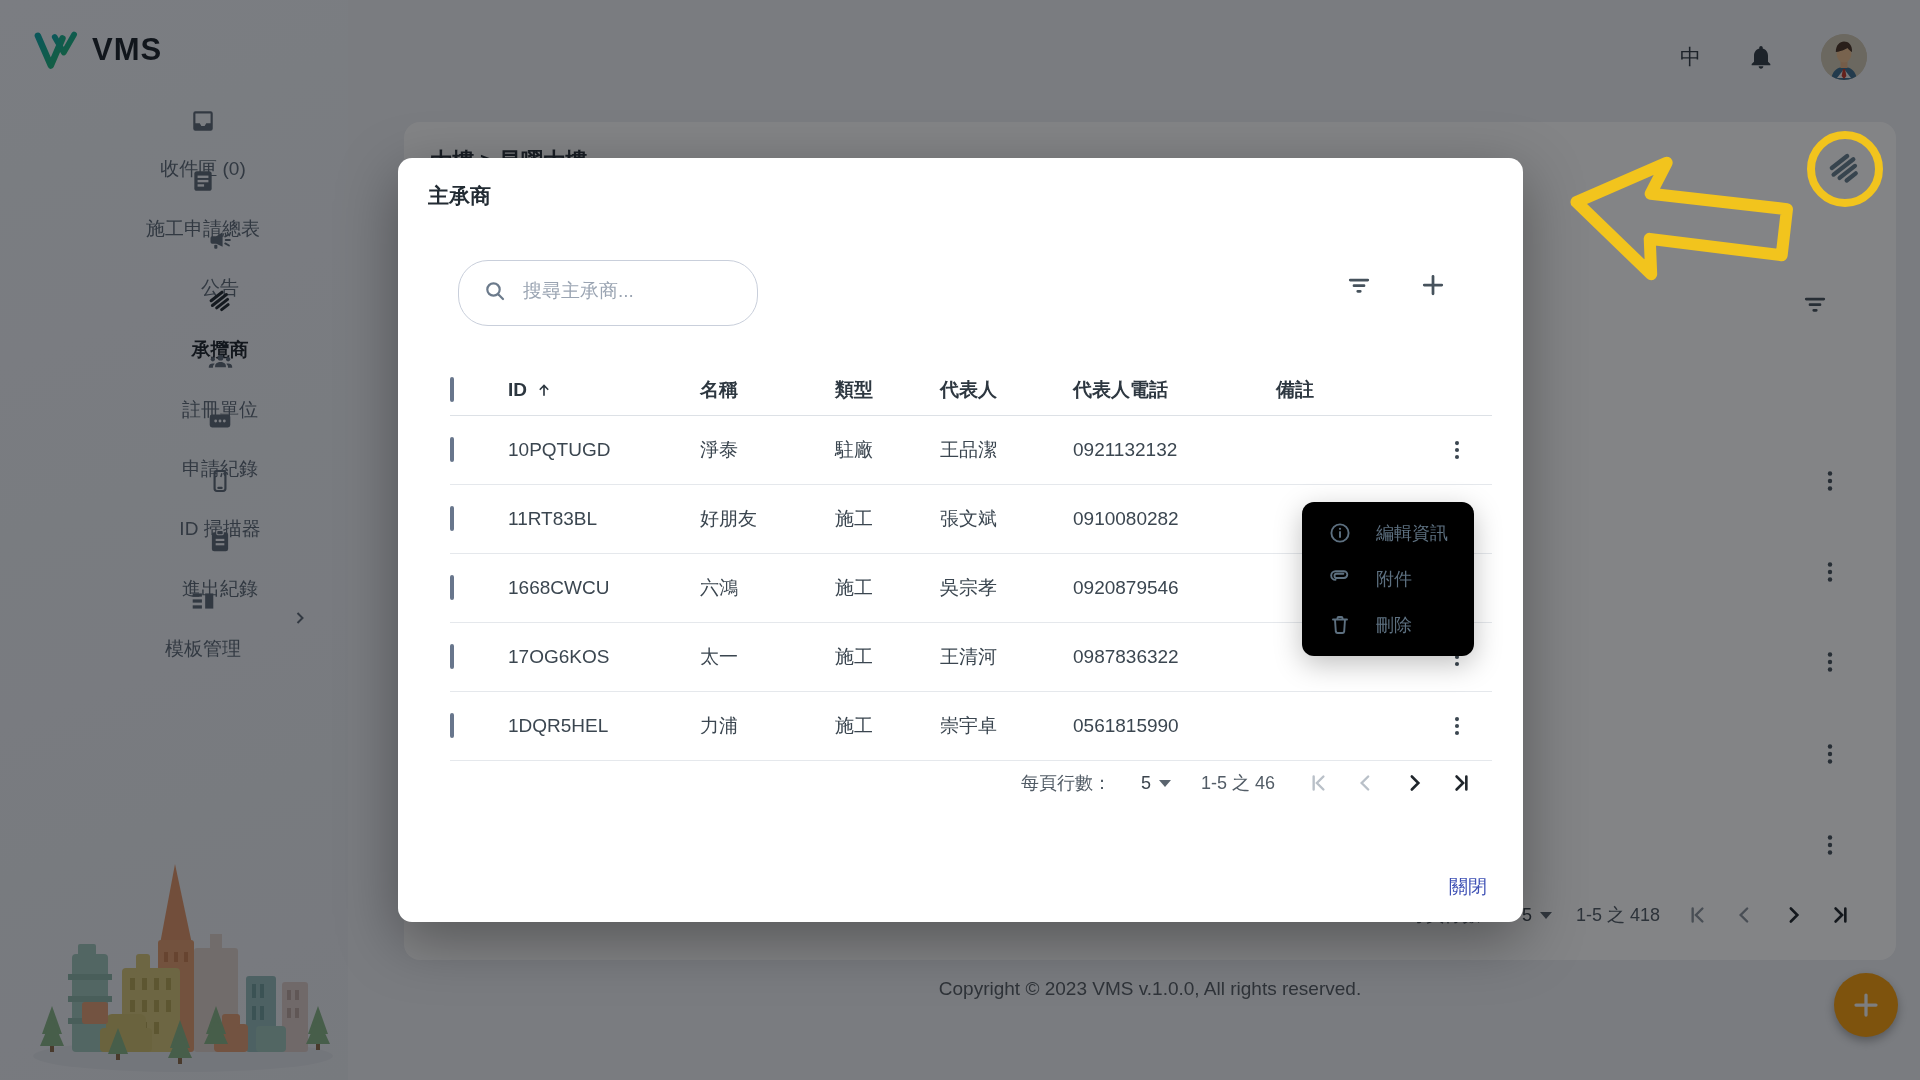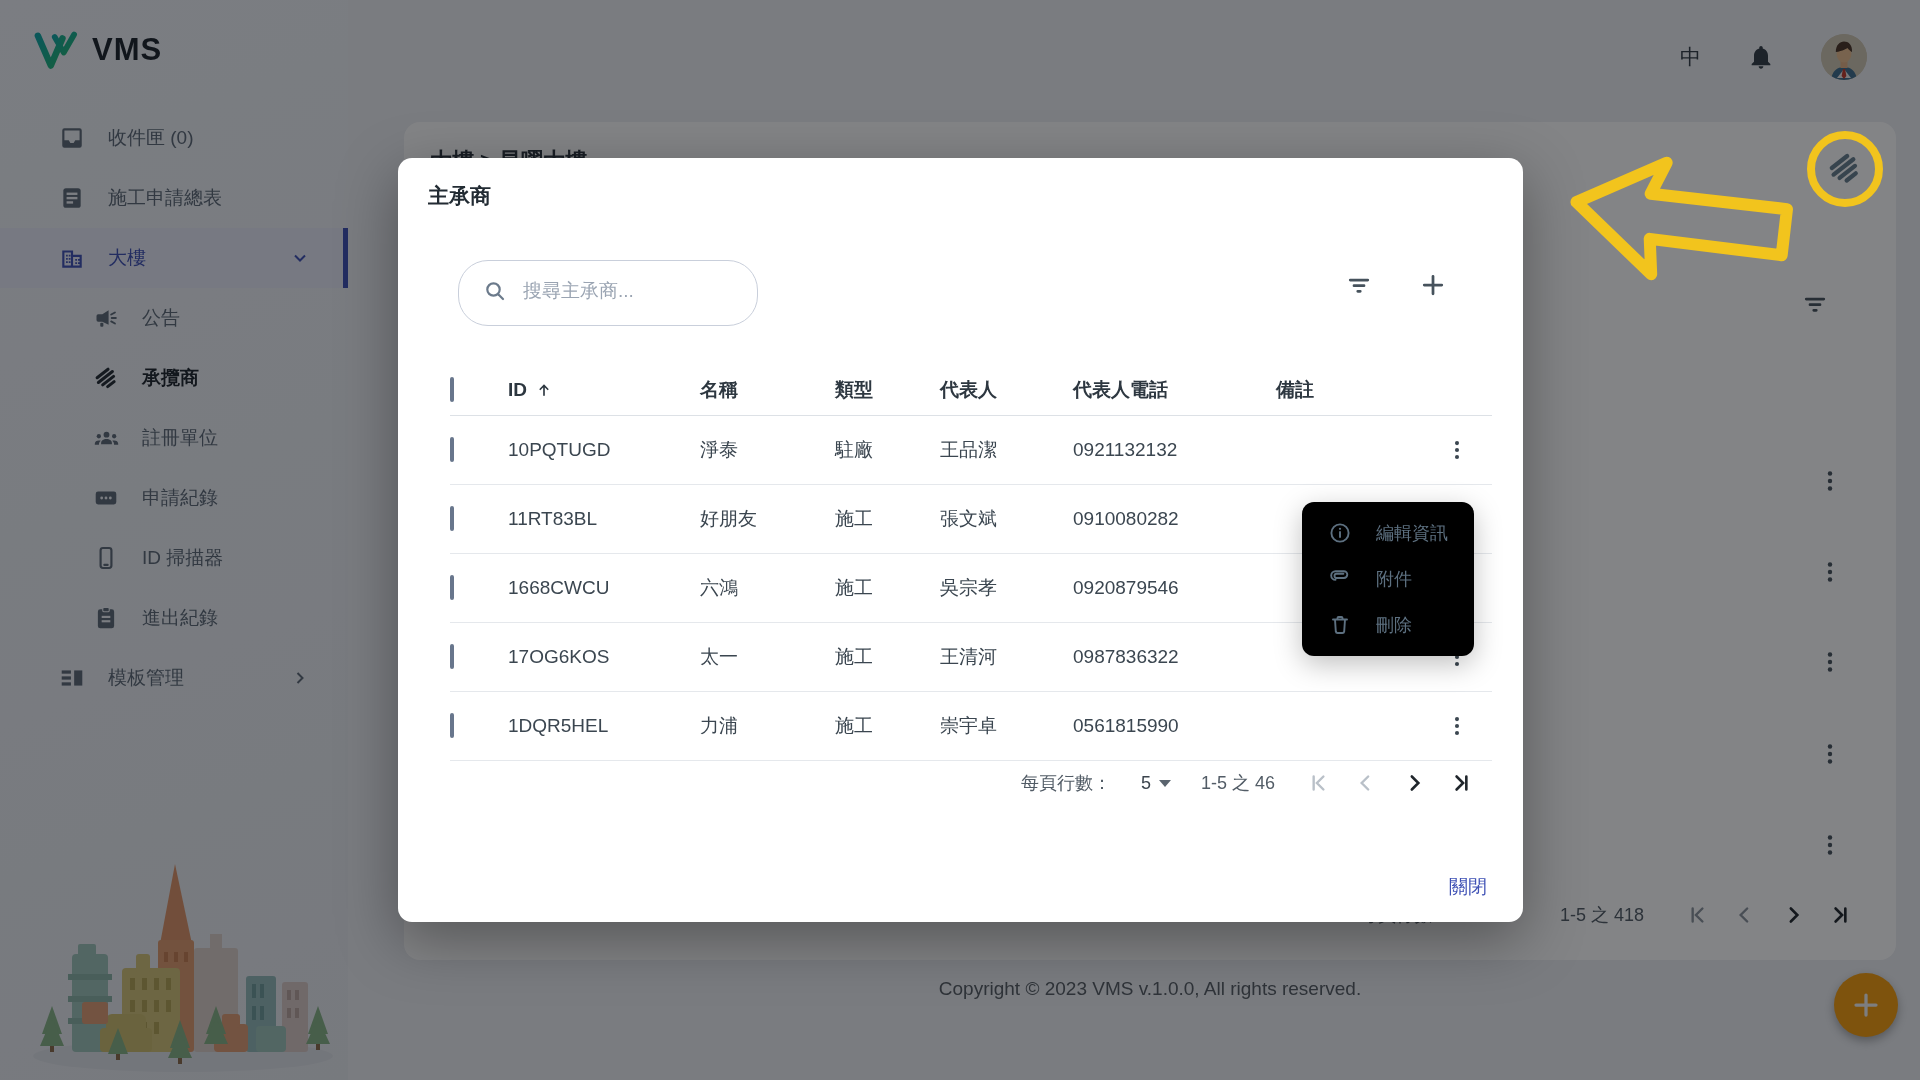--- a/index.html
+++ b/index.html
@@ -9,38 +9,38 @@
   svg{display:block;}
 
   
   .stage{position:absolute;inset:0;}
   .sidebar{position:absolute;left:0;top:0;width:348px;height:1080px;
            background:linear-gradient(160deg,#eef1f6 0%,#eaedf2 60%,#e7eaef 100%);}
   .logo-row{position:absolute;left:34px;top:30px;display:flex;align-items:center;gap:14px;}
   .logo-text{font-size:31px;font-weight:bold;color:#1b222b;letter-spacing:1px;text-align:right;}
   .nav{position:absolute;top:108px;left:0;right:0;}
   .nav-item{position:relative;height:60px;display:flex;align-items:center;gap:22px;
-            padding-left:58px;color:#5c6876;font-size:19px;cursor:pointer;}
+            padding-left:58px;color:#5c6876;font-size:19px;cursor:pointer;flex-direction:column;}
   .nav-item .ni{width:28px;display:flex;justify-content:center;}
   .nav-item.child{padding-left:92px;}
   .nav-item.active-parent{background:#e6e9f6;color:#3f51b5;}
   .nav-item.active-parent .abar{position:absolute;right:0;top:0;bottom:0;width:5px;background:#3f51b5;}
   .nav-item.selected{color:#1d242c;font-weight:bold;}
   .nav-chevron{position:absolute;right:38px;top:50%;transform:translateY(-50%);}
 
   .topbar-right{position:absolute;top:34px;left:1680px;display:flex;align-items:center;gap:46px;}
   .lang-btn{font-size:21px;color:#323c46;}
   .avatar{width:46px;height:46px;border-radius:50%;overflow:hidden;background:#cfc6b2;}
 
   .bg-panel{position:absolute;left:404px;top:122px;width:1492px;height:838px;
             background:#ffffff;border-radius:16px;}
   .bg-title{position:absolute;left:26px;top:24px;font-size:22px;font-weight:bold;color:#2a333c;white-space:nowrap;}
   .bg-filter{position:absolute;left:1396px;top:167px;}
   .bg-kebab{position:absolute;left:1412px;}
-  .bg-pagination{position:absolute;right:42px;top:780px;display:flex;align-items:center;gap:40px;
+  .bg-pagination{position:absolute;right:42px;top:780px;display:flex;align-items:center;gap:24px;
                  font-size:18px;color:#525c66;}
   .pg-nav{display:flex;align-items:center;gap:22px;}
   .copyright{position:absolute;left:404px;width:1492px;top:978px;text-align:center;
              font-size:19px;color:#565d64;}
   .fab{position:absolute;left:1834px;top:973px;width:64px;height:64px;border-radius:50%;
        background:#f59c0c;display:flex;align-items:center;justify-content:center;
        box-shadow:0 4px 10px rgba(0,0,0,.3);}
 
   
   .overlay{position:absolute;inset:0;background:rgba(8,10,14,.5);z-index:50;}
@@ -117,34 +117,20 @@
       <div class="nav-item">
         <span class="ni">
           <svg width="26" height="26" viewBox="0 0 24 24">
             <rect x="4" y="3" width="16" height="18" rx="2.4" fill="#5c6876"></rect>
             <rect x="7" y="7" width="10" height="2.2" fill="#eef1f6"></rect>
             <rect x="7" y="11" width="10" height="2.2" fill="#eef1f6"></rect>
             <rect x="7" y="15" width="6" height="2.2" fill="#eef1f6"></rect>
           </svg>
           </span>
         <span>施工申請總表</span>
-      </div>
-      <div class="nav-item active-parent">
-        <span class="ni">
-          <svg width="26" height="26" viewBox="0 0 24 24" fill="#3f51b5">
-            <path d="M3 21V5h10v4h8v12H3zm2-2h6V7H5v12zm8 0h6v-8h-6v8zM6.5 9h1.6v1.6H6.5zM9 9h1.6v1.6H9zM6.5 12h1.6v1.6H6.5zM9 12h1.6v1.6H9zM6.5 15h1.6v1.6H6.5zM9 15h1.6v1.6H9zM15 13h1.6v1.6H15zM17.5 13h1.6v1.6h-1.6zM15 16h1.6v1.6H15zM17.5 16h1.6v1.6h-1.6z"></path>
-          </svg>
-          </span>
-        <span>大樓</span>
-        <span class="nav-chevron">
-          <svg width="20" height="20" viewBox="0 0 24 24" fill="none" stroke="#3f51b5" stroke-width="2.4">
-              <path d="M6 9l6 6 6-6"></path>
-            </svg>
-          </span>
-        <span class="abar"></span>
       </div>
       <div class="nav-item child">
         <span class="ni">
           <svg width="25" height="25" viewBox="0 0 24 24" fill="#5c6876">
             <path d="M14 4v14l-6-3H4a1.6 1.6 0 0 1-1.6-1.6V9.6A1.6 1.6 0 0 1 4 8h4l6-4z"></path>
             <rect x="6" y="16" width="3" height="4" rx="1"></rect>
             <path d="M16.5 8.2l3.6-2" stroke="#5c6876" stroke-width="1.8" stroke-linecap="round"></path>
             <path d="M17 11.5h4" stroke="#5c6876" stroke-width="1.8" stroke-linecap="round"></path>
             <path d="M16.5 14.8l3.6 2" stroke="#5c6876" stroke-width="1.8" stroke-linecap="round"></path>
           </svg>

